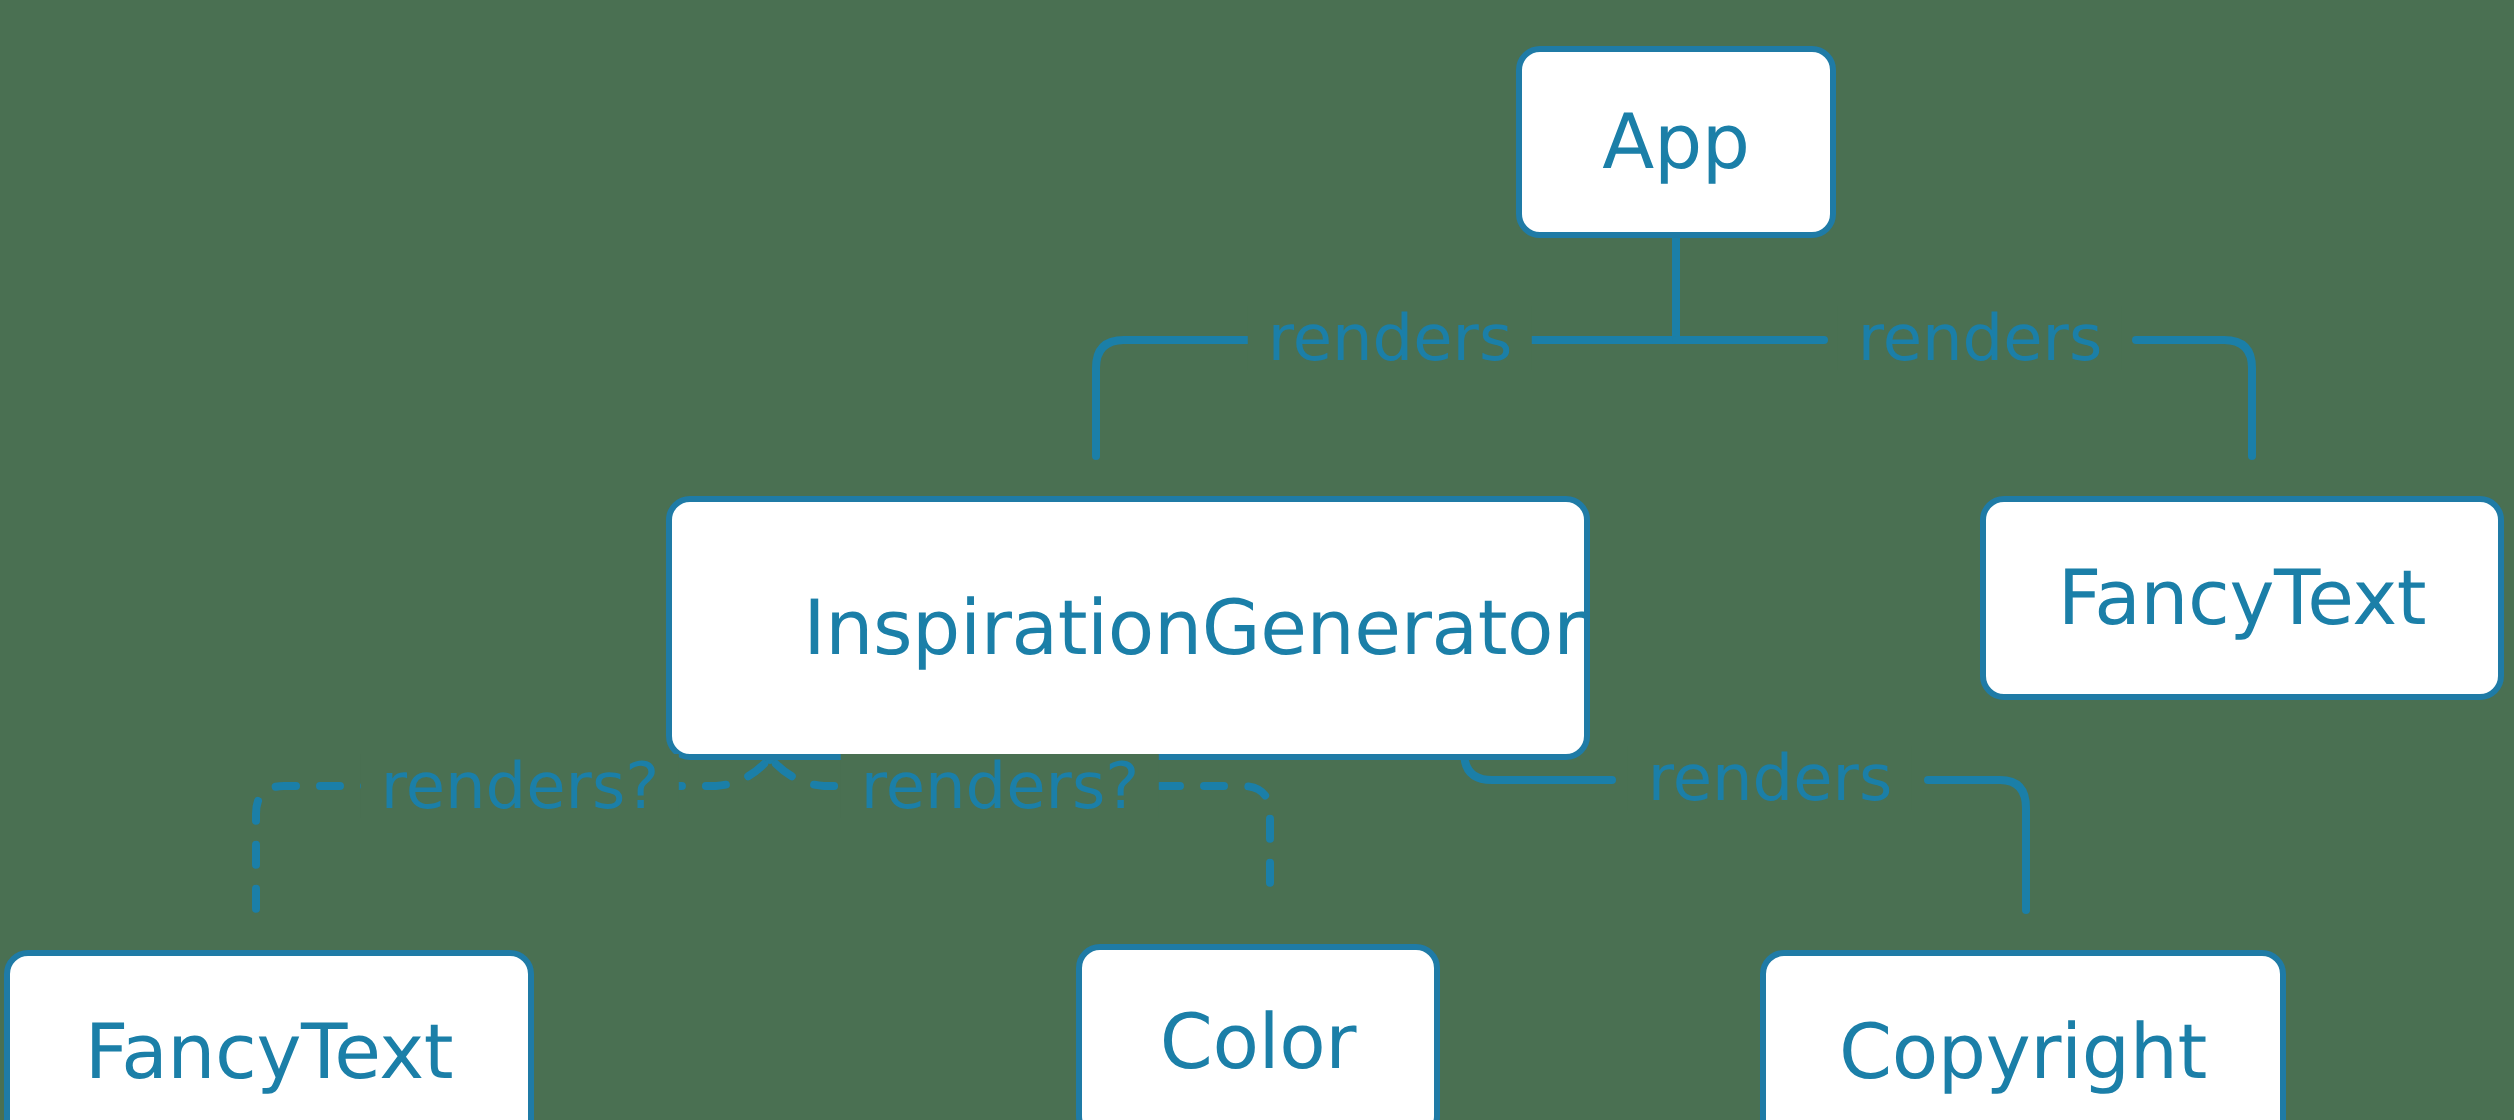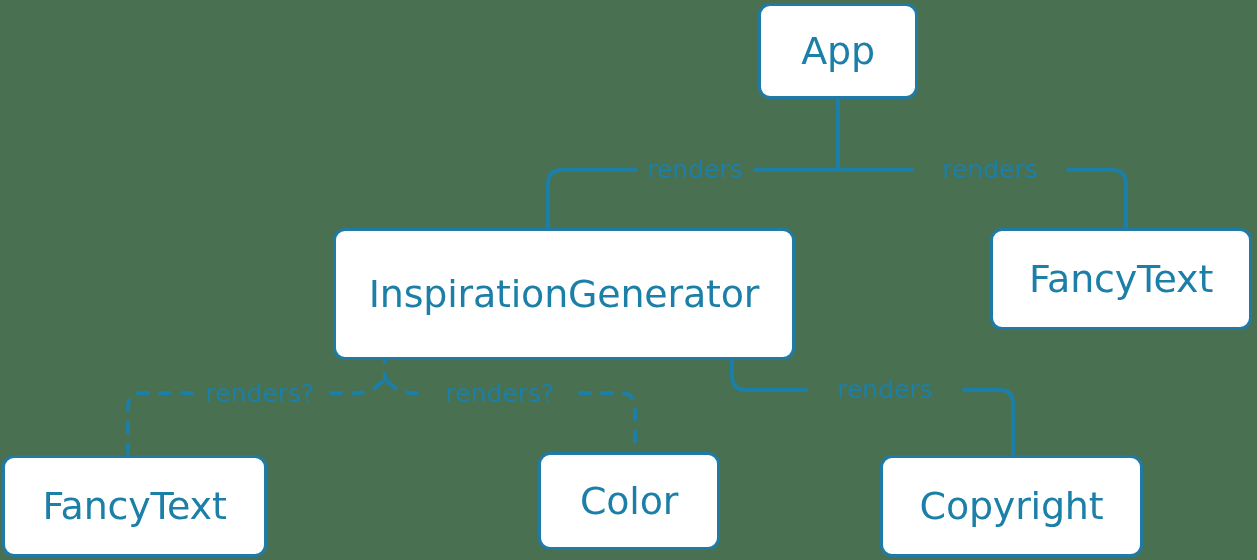--- a/index.html
+++ b/index.html
@@ -32,25 +32,26 @@
     border-radius: 12px;
     box-sizing: border-box;
     display: flex;
     align-items: center;
     justify-content: center;
     color: #1b7fa8;
     font-size: 38px;
     font-family: "DejaVu Sans", sans-serif;
     letter-spacing: -0.2px;
     white-space: nowrap;
+    margin-top: 20px;
   }
   .edge-label {
     position: absolute;
     color: #1b7fa8;
-    font-size: 25px;
+    font-size: 32px;
     font-family: "DejaVu Sans", sans-serif;
     white-space: nowrap;
     transform: translate(-50%, -50%);
     background: #4a7052;
     padding: 0 10px;
     line-height: 1;
   }
 </style>
 </head>
 <body>
@@ -71,21 +72,21 @@
 
     <path d="M 382 382 Q 372 392 358 393 L 330 393 M 192 393 L 142 393 Q 128 393 128 407 L 128 455" fill="none" stroke="#1b7fa8" stroke-width="4" stroke-linecap="round" stroke-dasharray="10 12"></path>
 
     <path d="M 388 382 Q 398 392 412 393 L 420 393 M 580 393 L 621 393 Q 635 393 635 407 L 635 452" fill="none" stroke="#1b7fa8" stroke-width="4" stroke-linecap="round" stroke-dasharray="10 12"></path>
   </svg>
 
   <div class="node" style="left:758px; top:3px; width:160px; height:96px;">
     <span>App</span>
   </div>
 
-  <div class="node" style="left:333px; top:228px; width:462px; height:132px;">
+  <div class="node" style="left:333px; top:228px; width:462px; height:132px;justify-content:flex-end;">
     <span>InspirationGenerator</span>
   </div>
 
   <div class="node" style="left:990px; top:228px; width:262px; height:102px;">
     <span>FancyText</span>
   </div>
 
   <div class="node" style="left:2px; top:455px; width:265px; height:102px;">
     <span>FancyText</span>
   </div>

